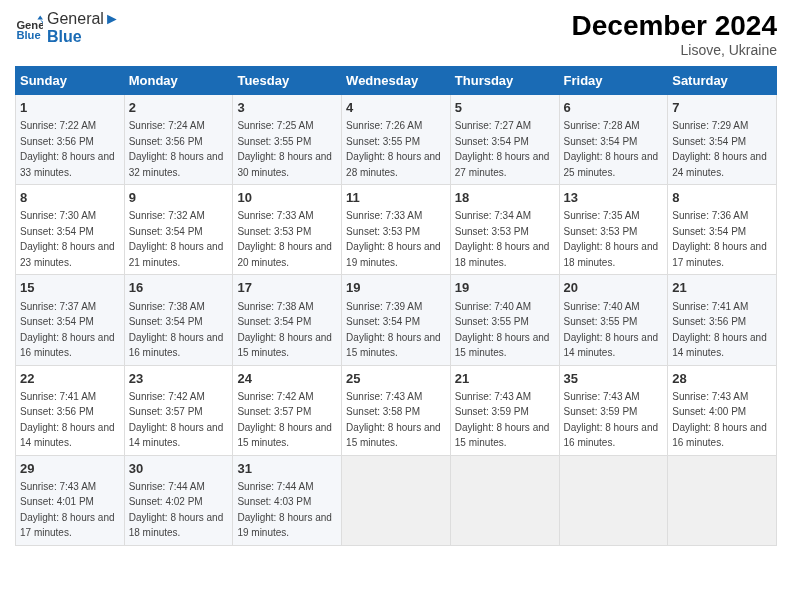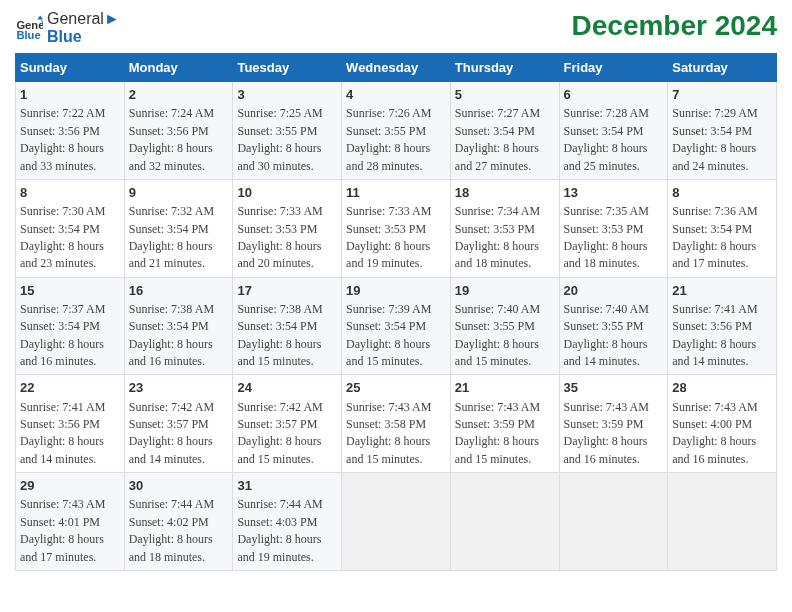--- a/index.html
+++ b/index.html
@@ -28,21 +28,21 @@
     .logo-icon {
       width: 28px;
       height: 28px;
     }
     .title-area {
       text-align: right;
     }
     .month-title {
       font-size: 28px;
       font-weight: bold;
-      color: #15803d;
+      color: #000000;
     }
     .location {
       font-size: 14px;
       color: #555;
     }
     table {
       width: 100%;
       border-collapse: collapse;
     }
     thead tr th {
@@ -70,24 +70,23 @@
     tbody tr:nth-child(even) td {
       background: #fff;
     }
     .day-num {
       font-size: 13px;
       font-weight: bold;
       display: block;
       margin-bottom: 1px;
     }
     .cell-text {
-      font-size: 12px;
+      font-size: 10px;
       color: #444;
       line-height: 1.45;
-      font-family: Liberation Serif, serif;
     }
     .empty-cell {
       background: #f0f0f0 !important;
     }
   </style>
 </head>
 <body>
 
 <div class="container">
   <div class="header">
@@ -100,20 +99,21 @@
       </svg>
       <div style="line-height:1.1;">
         <div style="font-size:16px;font-weight:normal;color:#333;">
           <span style="color:#333;">General</span><span style="color:#1a6bb5;">►</span>
         </div>
         <div style="font-size:16px;font-weight:bold;color:#1a6bb5;">Blue</div>
       </div>
     </div>
     <div class="title-area">
       <div class="month-title">December 2024</div>
+      <div class="location">Lisove, Ukraine</div>
     </div>
   </div>
 
   <table>
     <thead>
       <tr>
         <th>Sunday</th>
         <th>Monday</th>
         <th>Tuesday</th>
         <th>Wednesday</th>

